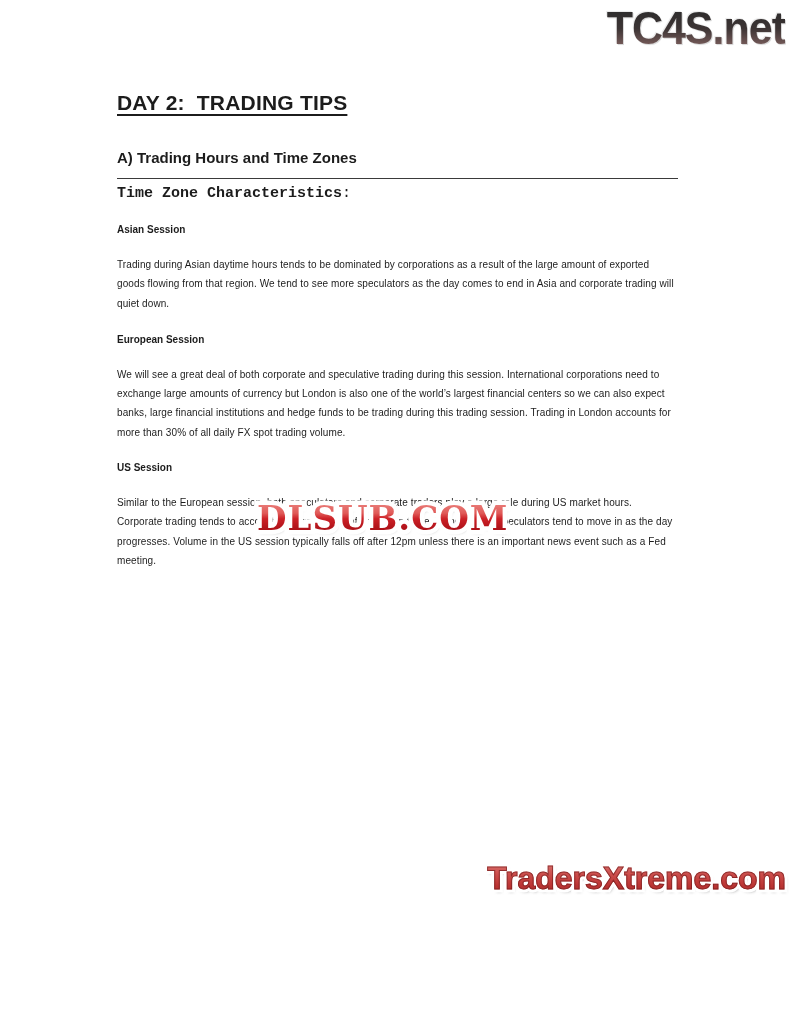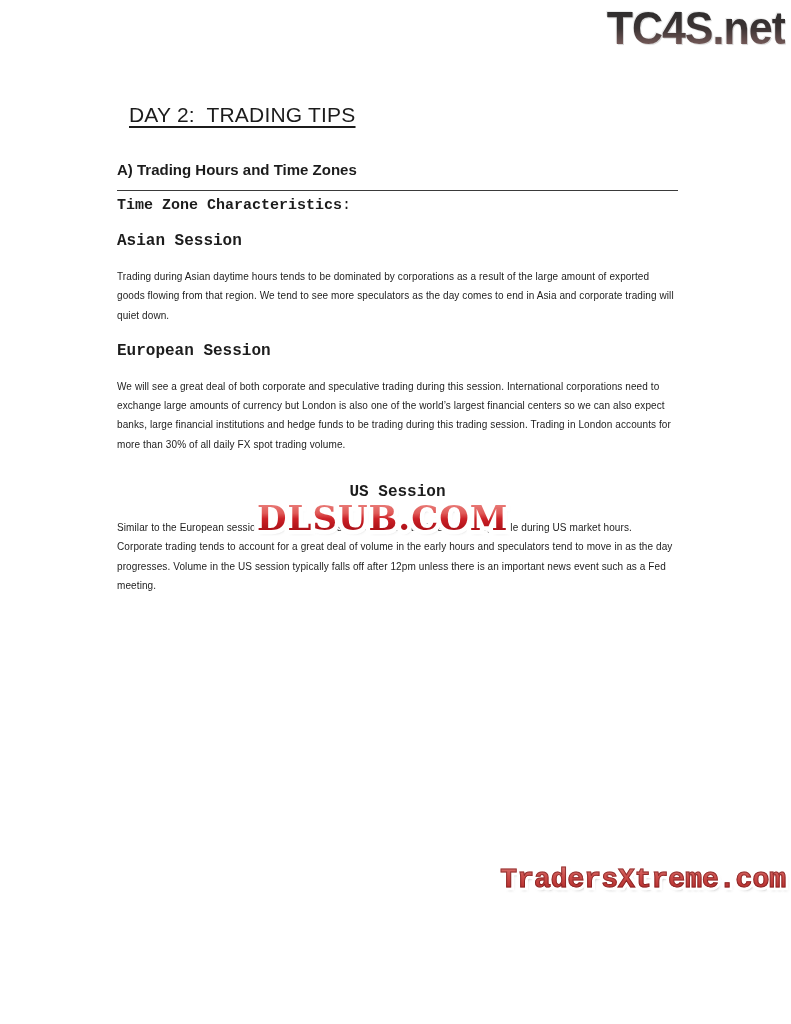--- a/index.html
+++ b/index.html
@@ -32,23 +32,23 @@
   }
 
   
   .content {
     position: absolute;
     left: 117px;
     top: 90px;
     width: 561px;
   }
   .doc-title {
-    margin: 12px;
+    margin: 0;
     font-size: 21px;
-    font-weight: normal;
+    font-weight: bold;
     line-height: 26px;
     white-space: pre;
     text-decoration: underline;
     text-decoration-thickness: 2px;
     text-underline-offset: 4px;
     letter-spacing: 0.2px;
   }
   .section-a {
     margin: 32px 0 0 0;
     font-size: 15px;
@@ -63,28 +63,27 @@
   }
   .subheading {
     margin: 5px 0 0 0;
     font-size: 15px;
     line-height: 19px;
     font-family: Liberation Mono, monospace;
   }
   .subheading .bold-part { font-weight: bold; }
   .session-heading {
     margin: 0;
-    font-size: 16px;
+    font-size: 10px;
     font-weight: bold;
     line-height: 19px;
-    font-family: Liberation Mono, monospace;
   }
   .mt-asian   { margin-top: 17px; }
   .mt-euro    { margin-top: 17px; }
-  .mt-us      { margin-top: 29px; text-align: center; }
+  .mt-us      { margin-top: 16px; }
   .session-body {
     margin: 16px 0 0 0;
     font-size: 10px;
     line-height: 19.3px;
     letter-spacing: 0.1px;
   }
 
   
   .dlsub {
     position: absolute;
@@ -109,23 +108,23 @@
     -webkit-background-clip: text;
     background-clip: text;
     color: transparent;
   }
 
   
   .traders {
     position: absolute;
     right: 5px;
     bottom: 6px;
-    font-family: Liberation Mono, monospace;
+    font-family: Liberation Sans, sans-serif;
     font-weight: bold;
-    font-size: 28px;
+    font-size: 32px;
     letter-spacing: 0px;
     line-height: 1;
   }
   .traders .wm-outline {
     position: absolute;
     left: 0; top: 0;
     -webkit-text-stroke: 7px #ffffff;
     color: #ffffff;
     text-shadow: 2px 3px 3px rgba(100,100,100,0.6);
   }

